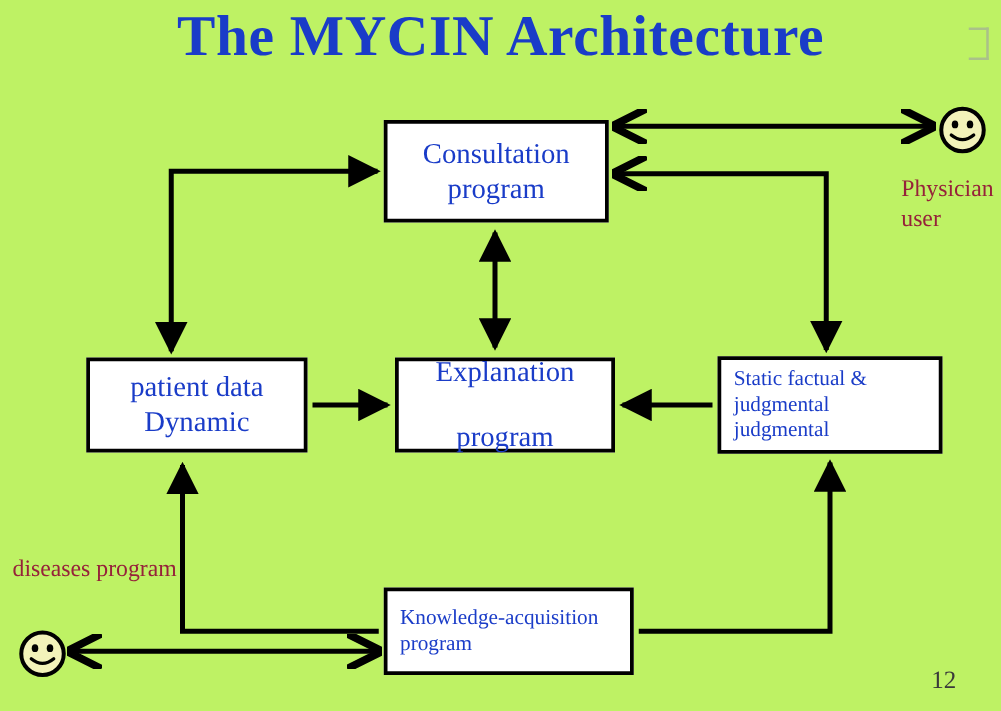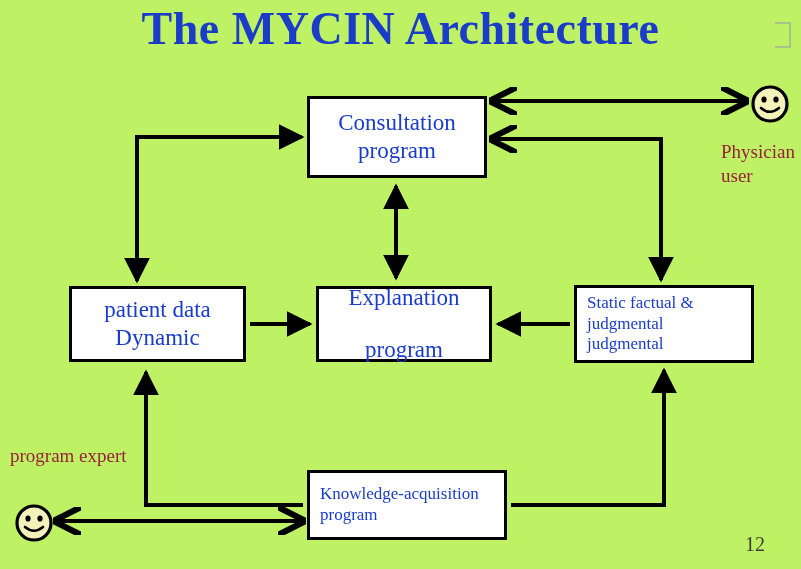--- a/index.html
+++ b/index.html
@@ -158,21 +158,21 @@
     <span class="ln">Knowledge-acquisition</span>
     <span class="ln">program</span>
   </div>
 
   <div class="actor-label" id="label-physician">
     <span class="ln">Physician</span>
     <span class="ln">user</span>
   </div>
 
   <div class="actor-label" id="label-expert">
-    <span class="ln">program expert</span>
+    <span class="ln">diseases program</span>
   </div>
 
   <svg class="smiley" id="smiley-physician" width="40" height="40" viewBox="0 0 40 40">
     <circle cx="20" cy="20" r="17" fill="#f2f2ba" stroke="#000" stroke-width="3.2"></circle>
     <ellipse cx="14" cy="15.5" rx="2.6" ry="3.1" fill="#000"></ellipse>
     <ellipse cx="26" cy="15.5" rx="2.6" ry="3.1" fill="#000"></ellipse>
     <path d="M 11 24 Q 20 31.5 29 24" fill="none" stroke="#000" stroke-width="2.6" stroke-linecap="round"></path>
   </svg>
 
   <svg class="smiley" id="smiley-expert" width="40" height="40" viewBox="0 0 40 40">

